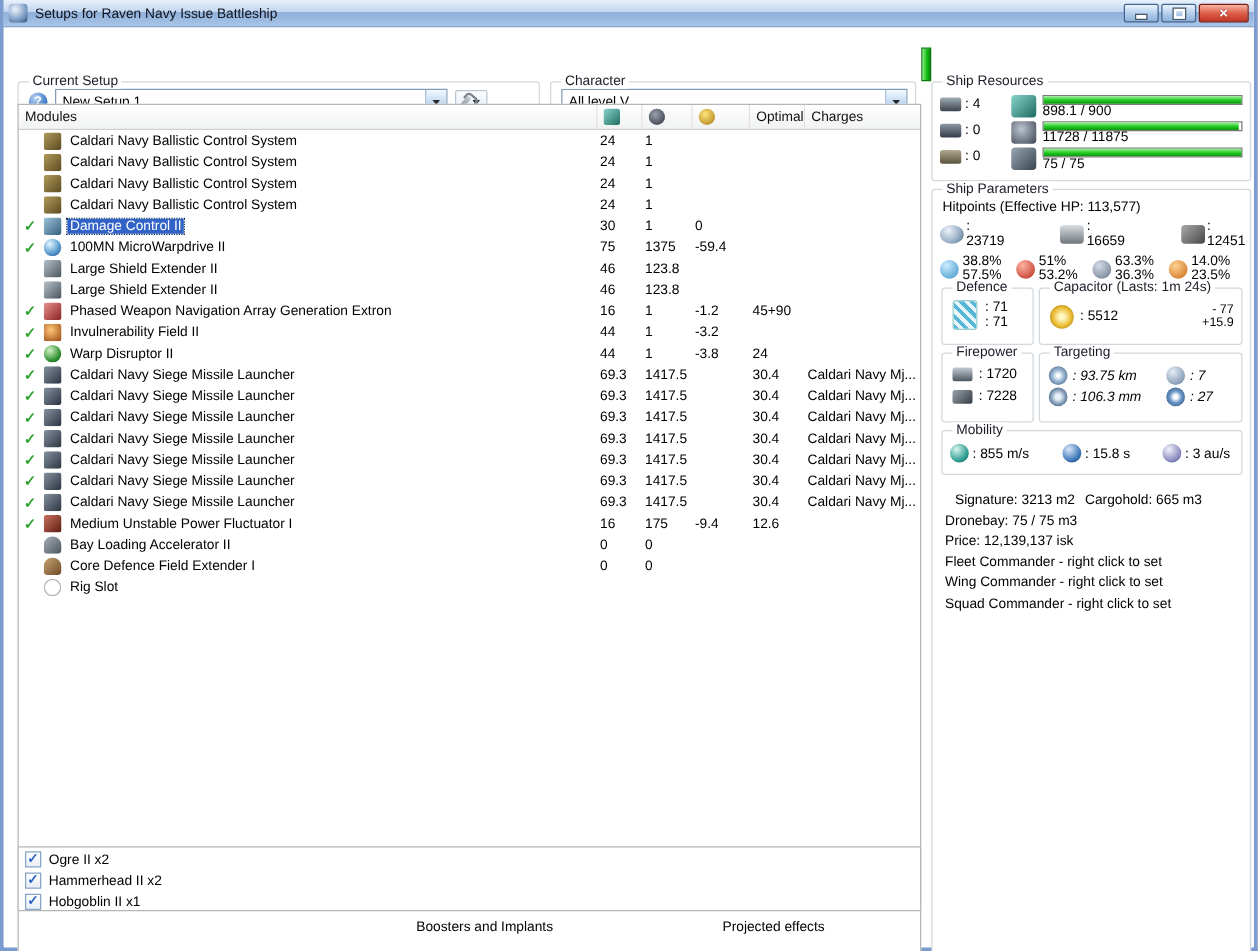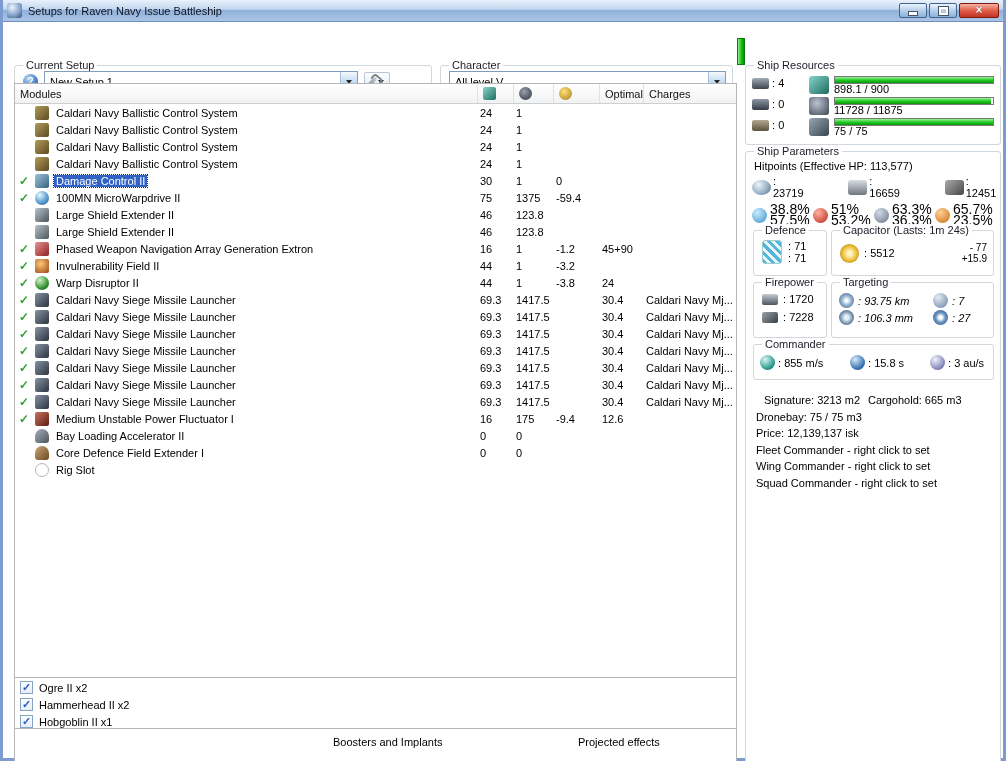--- a/index.html
+++ b/index.html
@@ -124,21 +124,21 @@
   .shield-hp-icon { background:radial-gradient(circle at 35% 30%,#eef4fa,#93abc2 60%,#485f7a); border-radius:50%; }
   .armor-hp-icon { background:linear-gradient(#dadee2,#6e767e); }
   .structure-hp-icon { background:linear-gradient(135deg,#ababab,#464646); }
   #resist-row { display:flex; margin:5px 0 0 6px; }
   .resist-cell { display:flex; align-items:center; gap:3px; width:61px; }
   .resist-icon { width:15px; height:15px; flex:none; border-radius:50%; }
   .em-resist-icon { background:radial-gradient(circle at 35% 30%,#caecff,#3a92c8); }
   .thermal-resist-icon { background:radial-gradient(circle at 35% 30%,#ffb2a2,#b82818); }
   .kinetic-resist-icon { background:radial-gradient(circle at 35% 30%,#d2dae6,#687488); }
   .explosive-resist-icon { background:radial-gradient(circle at 35% 30%,#ffd292,#c86a14); }
-  .resist-vals { font-size:14px; line-height:11px; }
+  .resist-vals { font-size:11px; line-height:11px; }
 
   .sub { position:absolute; border:1px solid #d0d7dd; border-radius:3px; background:#fff; }
   #defence-box { left:7px; top:78px; width:74px; height:46px; }
   #capacitor-box { left:85px; top:78px; width:163px; height:46px; }
   #firepower-box { left:7px; top:130px; width:74px; height:56px; }
   #targeting-box { left:85px; top:130px; width:163px; height:56px; }
   #mobility-box { left:7px; top:192px; width:241px; height:36px; }
 
   .pval::before { content:": "; }
   .stack { display:flex; flex-direction:column; line-height:12px; }
@@ -620,21 +620,21 @@
           <span class="resist-cell">
     <span class="resist-icon kinetic-resist-icon"></span>
     <span class="resist-vals">
       <div>63.3%</div>
       <div>36.3%</div>
     </span>
   </span>
           <span class="resist-cell">
     <span class="resist-icon explosive-resist-icon"></span>
     <span class="resist-vals">
-      <div>65.7%</div>
+      <div>14.0%</div>
       <div>23.5%</div>
     </span>
   </span>
         </div>
 
       <div class="sub" id="defence-box">
         <span class="gb-label">Defence</span>
         <div class="def-flex">
           <span class="defence-icon"></span>
           <span class="stack">
@@ -684,21 +684,21 @@
               <span class="pval">106.3 mm</span>
             </span>
           <span class="tgt-cell">
               <span class="tgt-icon sensor-icon"></span>
               <span class="pval">27</span>
             </span>
         </div>
       </div>
 
       <div class="sub" id="mobility-box">
-        <span class="gb-label">Commander</span>
+        <span class="gb-label">Mobility</span>
         <div class="mob-flex">
           <span class="mob-cell">
               <span class="mob-icon speed-icon"></span>
               <span class="pval">855 m/s</span>
             </span>
           <span class="mob-cell">
               <span class="mob-icon align-icon"></span>
               <span class="pval">15.8 s</span>
             </span>
           <span class="mob-cell">

